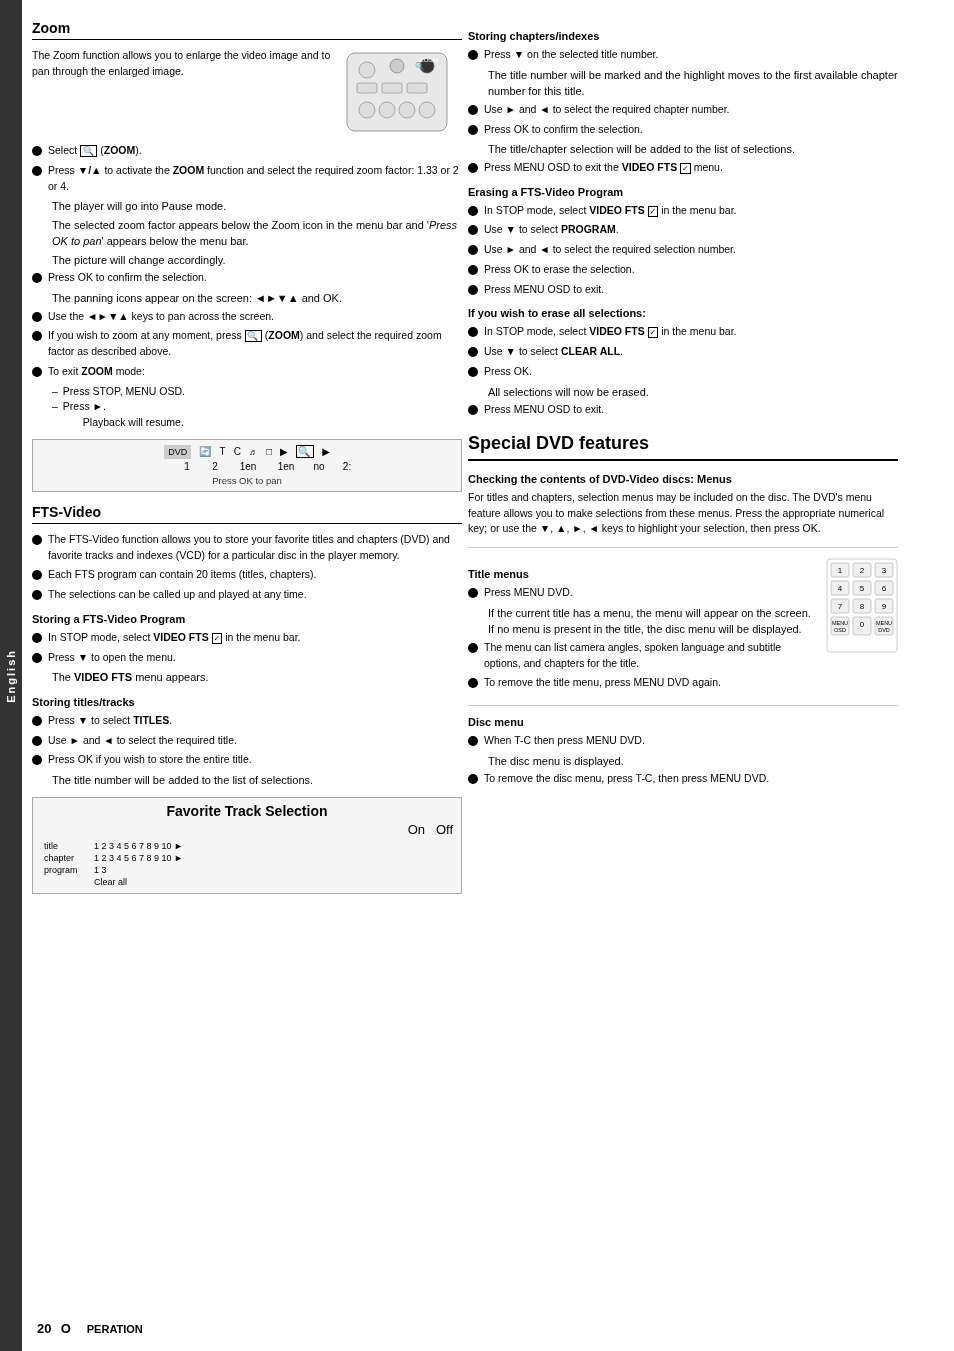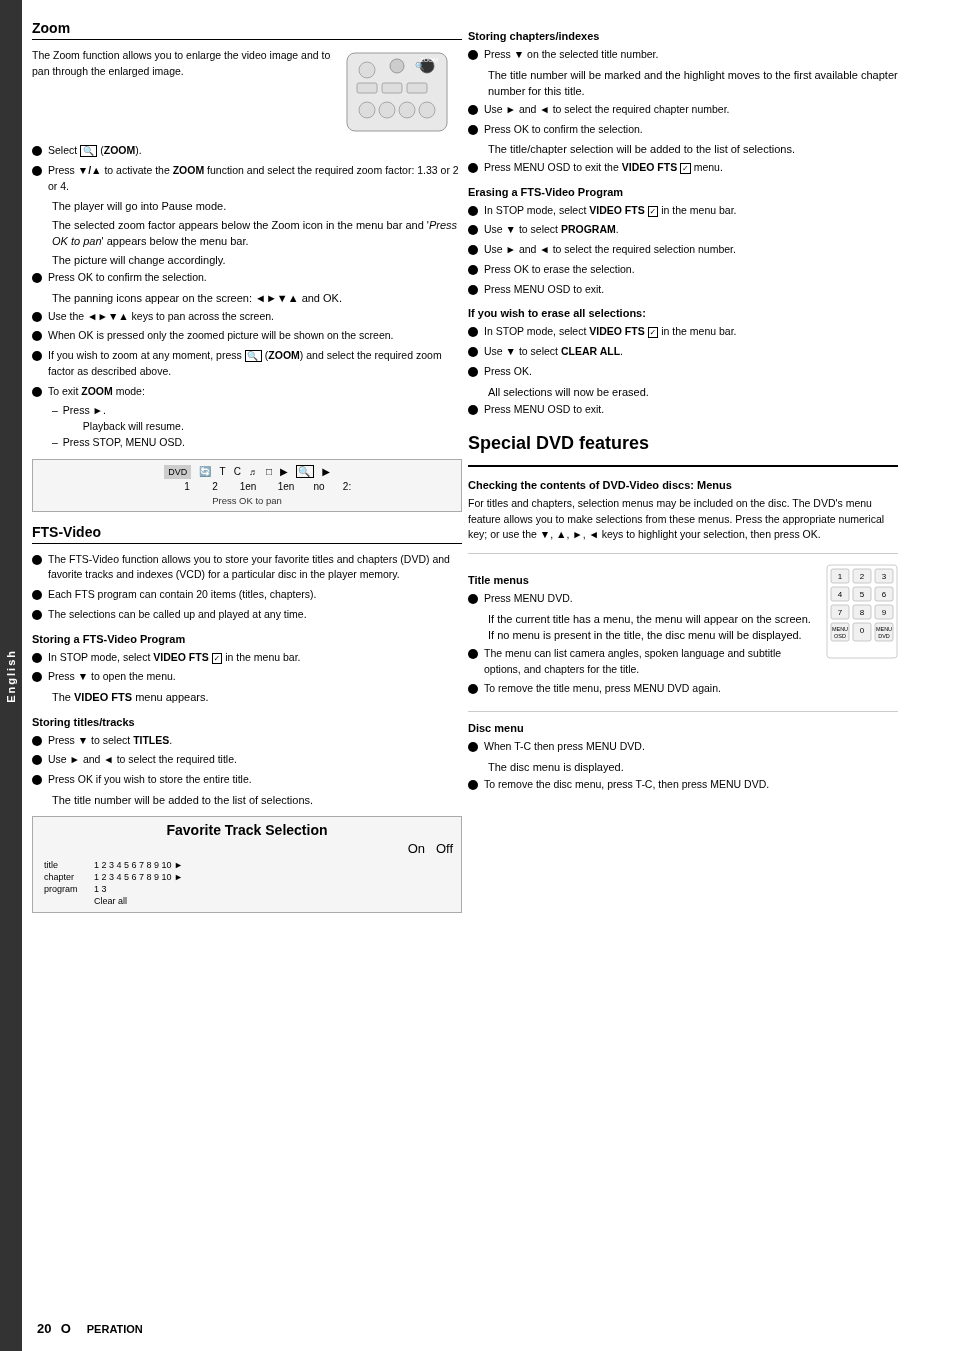--- a/index.html
+++ b/index.html
@@ -150,21 +150,21 @@
       border-collapse: collapse;
       font-size: 9px;
     }
     .fts-display td {
       padding: 1px 3px;
     }
     .big-section-title {
       font-size: 18px;
       font-weight: bold;
       border-bottom: 2px solid #000;
-      padding-bottom: 11px;
+      padding-bottom: 5px;
       margin-bottom: 12px;
       margin-top: 15px;
     }
     .section-divider {
       border: none;
       border-top: 1px solid #ccc;
       margin: 10px 0;
     }
     .numpad-img {
       float: right;
@@ -252,38 +252,34 @@
             <span class="bullet-sm"></span>
             <span>Press OK to confirm the selection.</span>
           </li>
           <div class="indent">The panning icons appear on the screen: ◄►▼▲ and OK.</div>
           <li>
             <span class="bullet-sm"></span>
             <span>Use the ◄►▼▲ keys to pan across the screen.</span>
           </li>
           <li>
             <span class="bullet-sm"></span>
-            <span>When OK is pressed only the zoomed picture will be shown on the screen.</span>
-          </li>
-          <li>
-            <span class="bullet-sm"></span>
             <span>If you wish to zoom at any moment, press <span style="border:1px solid #000;padding:0 2px;font-size:9px;">🔍</span> (<strong>ZOOM</strong>) and select the required zoom factor as described above.</span>
           </li>
           <li>
             <span class="bullet-sm"></span>
             <span>To exit <strong>ZOOM</strong> mode:</span>
           </li>
         </ul>
 
         <ul class="dash-list">
           <li>
+            <span>Press STOP, MENU OSD.</span>
+          </li>
+          <li>
             <span>Press ►.<br><span style="padding-left:20px;">Playback will resume.</span></span>
-          </li>
-          <li>
-            <span>Press STOP, MENU OSD.</span>
           </li>
         </ul>
 
         <div class="zoom-display">
           <div class="zoom-display-row">
             <span style="font-size:9px;background:#ccc;padding:2px 4px;">DVD</span>
             <span>🔄</span>
             <span>T</span>
             <span>C</span>
             <span style="font-size:9px;">♬</span>

